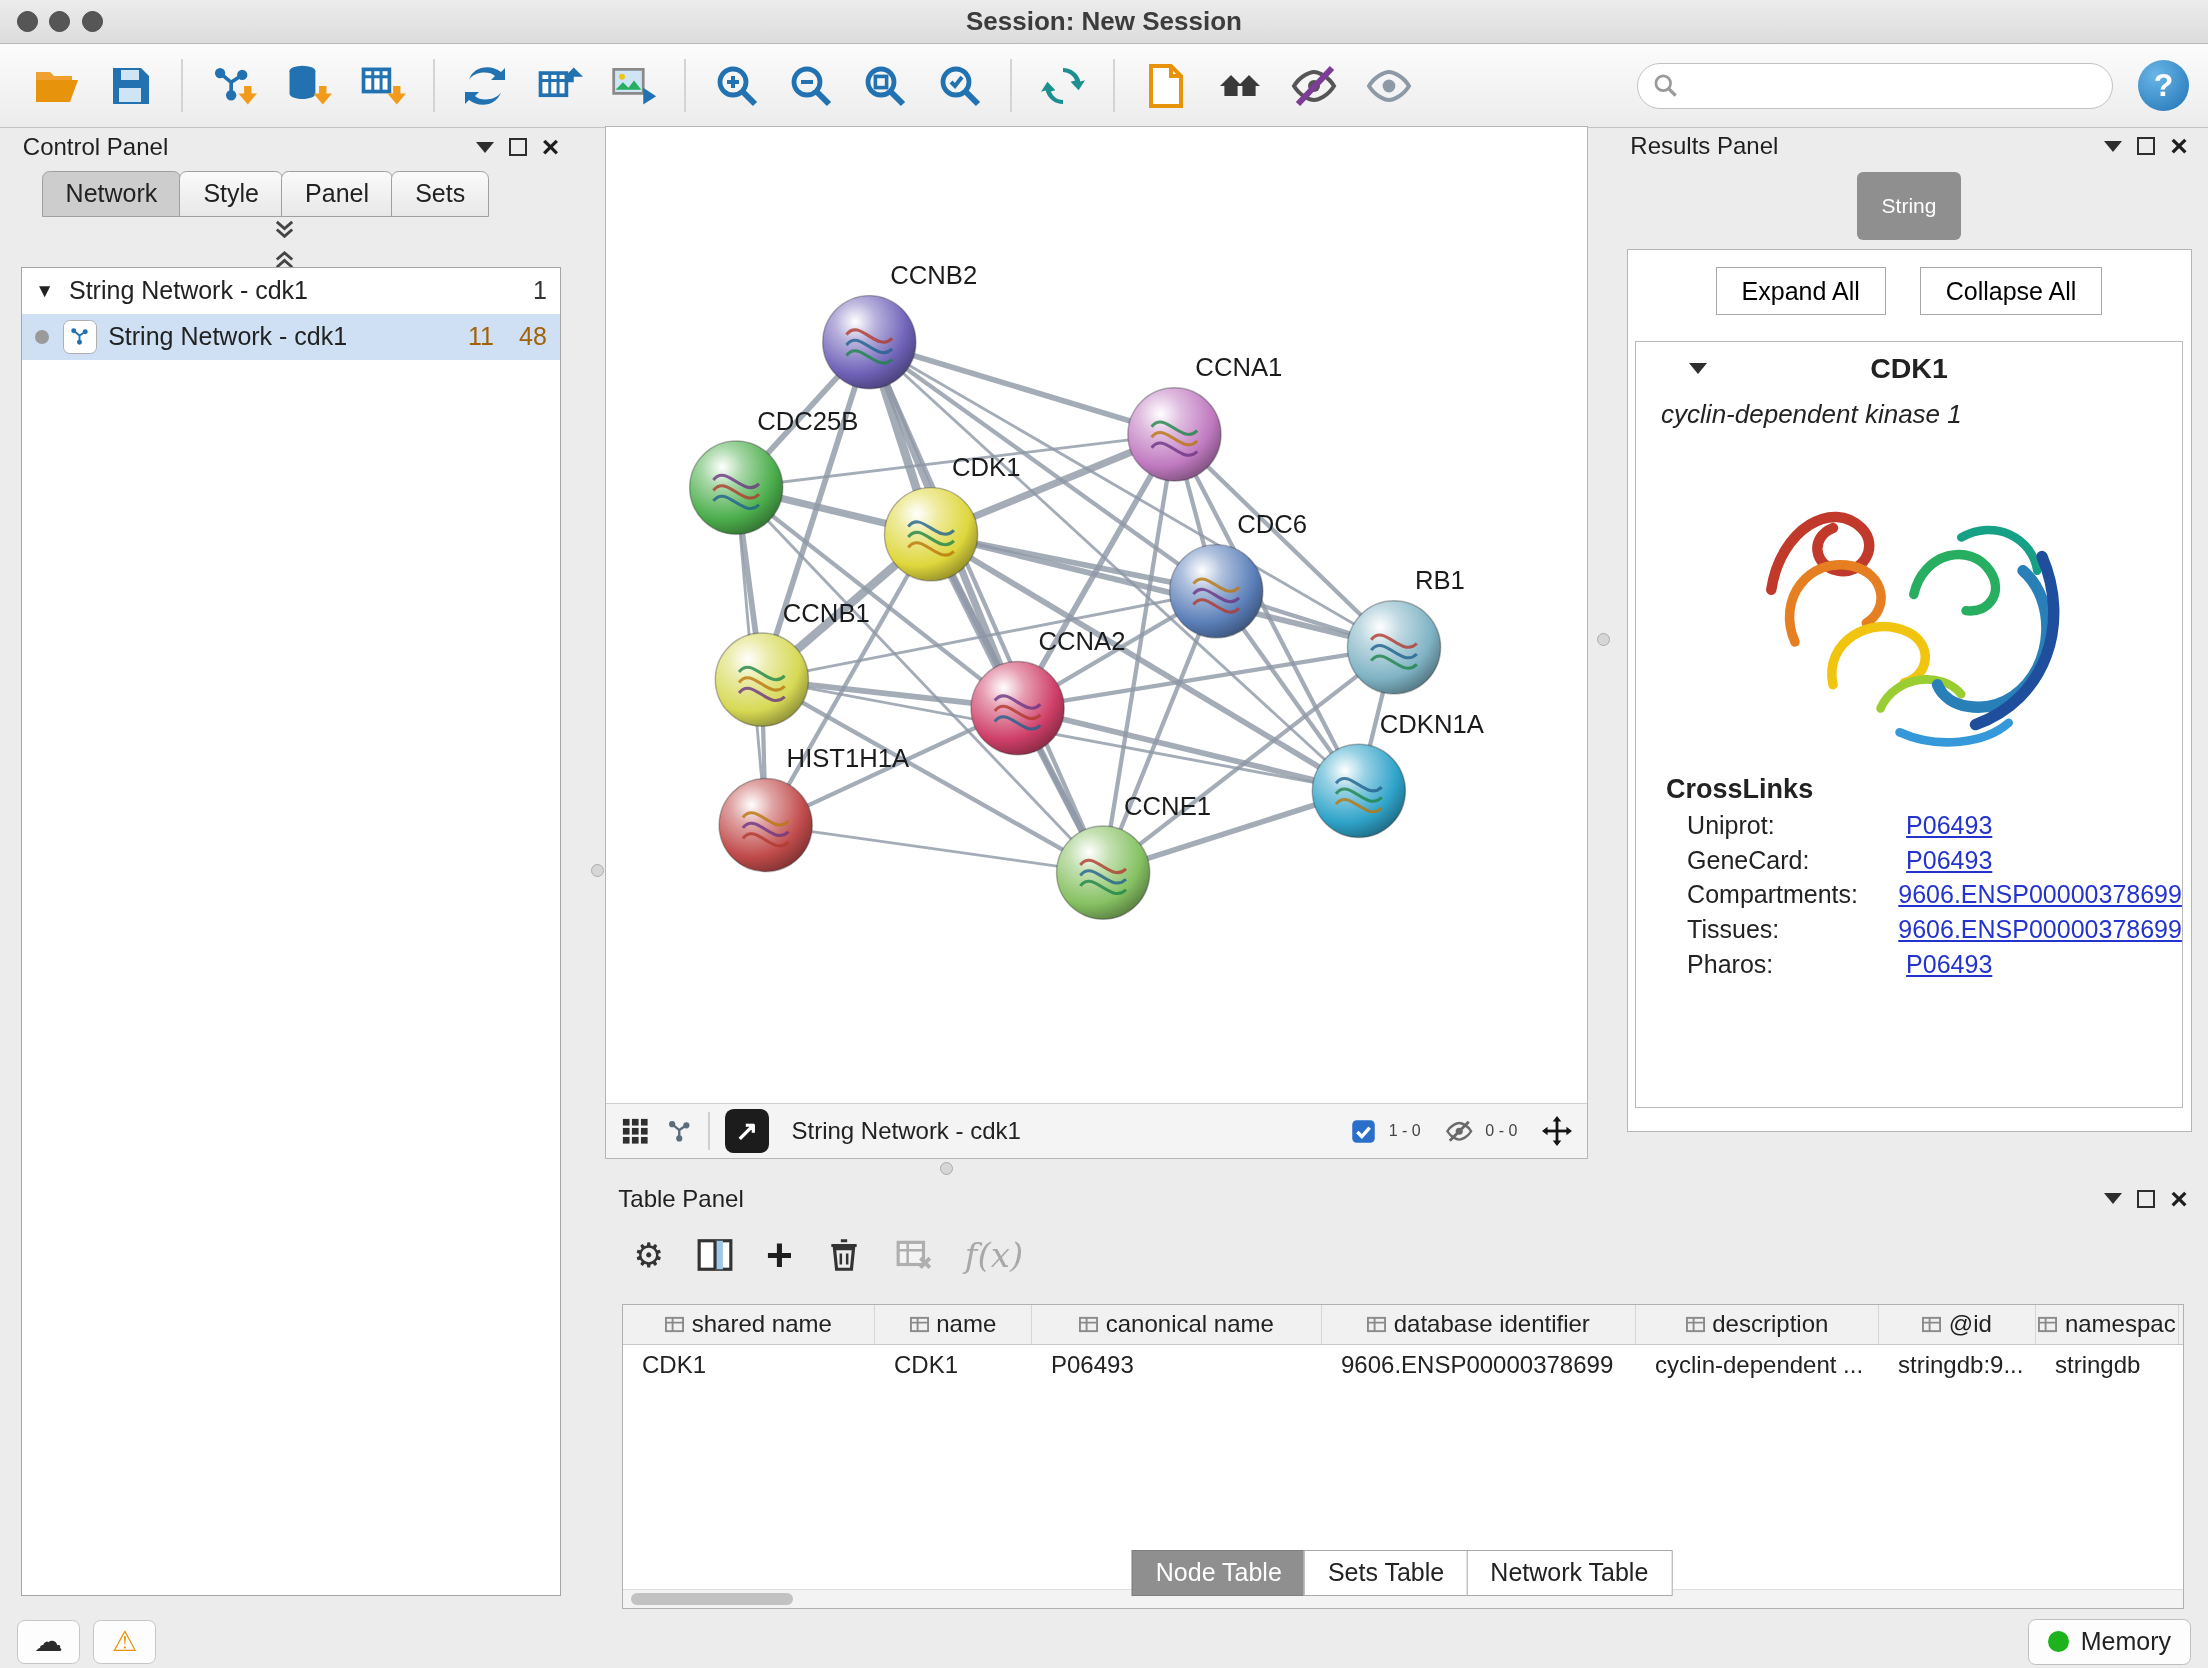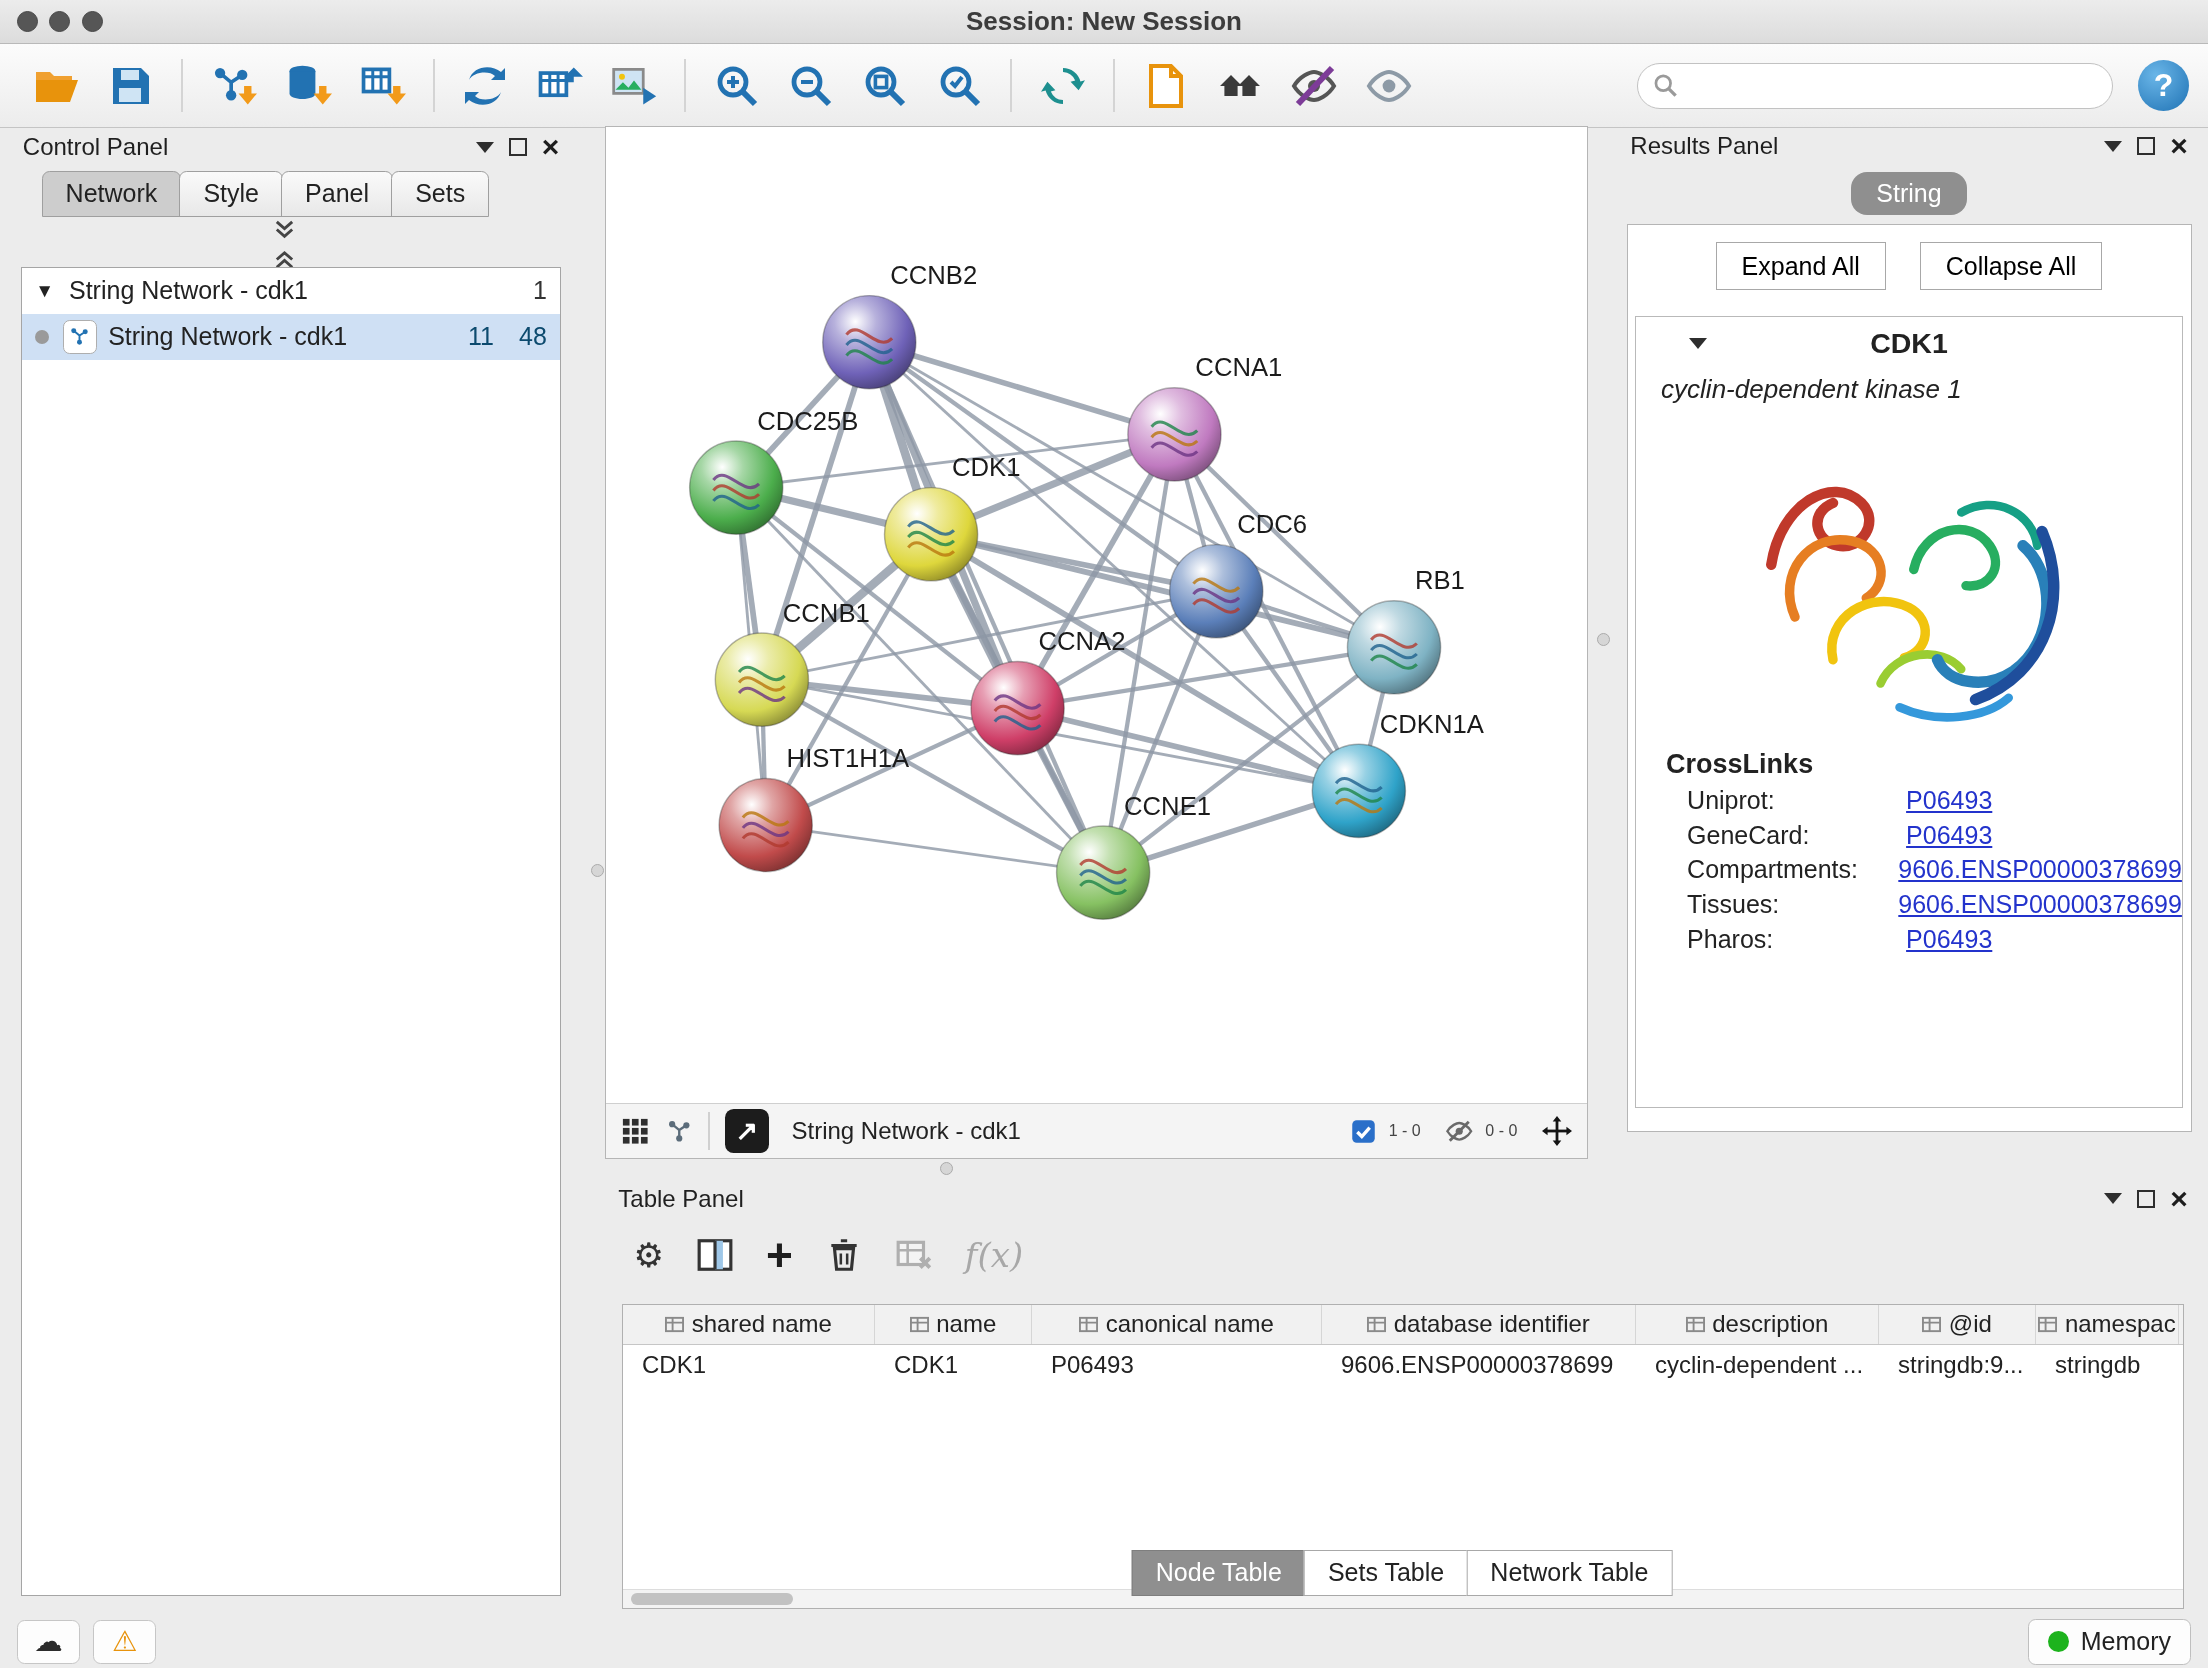--- a/index.html
+++ b/index.html
@@ -49,38 +49,38 @@
   .gear { font-size:30px; color:#3f3f3f; }
   .cp-list { flex:1; margin:3.8px 11.4px 9.5px 11.4px; background:#fff; border:1.9px solid #a5a5a5; overflow:hidden; }
   .tree-row { display:flex; align-items:center; height:46px; padding:0 13.3px; font-size:25px; }
   .tree-row .count { margin-left:auto; color:#333; }
   .tree-row.selrow { background:#cfe0f4; }
   .tree-dot { width:14.3px; height:14.3px; border-radius:50%; background:#9a9a9a; margin-right:13.3px; }
   .tree-share { width:34px; height:34px; border:1.9px solid #aeaeae; border-radius:6.7px; background:#fff;
     display:flex; align-items:center; justify-content:center; margin-right:11.4px; }
   .tree-share svg { width:23px; height:23px; }
   .disc { font-size:19px; color:#222; margin-right:15px; }
-  .counts2 { margin-left:auto; display:flex; gap:25px; color:#0c4a6e; }
+  .counts2 { margin-left:auto; display:flex; gap:25px; color:#a16207; }
 
   
   .network-panel { position:absolute; left:605px; top:126px; width:983px; height:1033px;
     background:#fff; border:1px solid #b5b5b5; display:flex; flex-direction:column; }
   .netsvg { flex:1; display:block; }
   .net-toolbar { height:55px; border-top:1.9px solid #cfcfcf; background:#f4f4f4; display:flex; align-items:center; padding:0 15px; gap:15px; }
   .net-name { font-size:24px; color:#222; margin-left:7.6px; }
   .net-right { margin-left:auto; display:flex; align-items:center; gap:11.4px; }
   .darkbtn { width:44px; height:44px; background:#1c1c1c; border-radius:8.6px; color:#fff; font-size:27px; font-weight:bold;
     display:flex; align-items:center; justify-content:center; }
   .cnt { font-size:16px; color:#444; margin-right:13.3px; }
   .vsep { width:1.9px; height:38px; background:#d0d0d0; }
 
   
   .results-panel { position:absolute; left:1617px; top:126px; width:584px; height:1014px; display:flex; flex-direction:column; }
   .string-badge-row { display:flex; justify-content:center; padding:5.7px 0 9.5px; }
-  .string-badge { background:#8f8f8f; color:#fff; font-size:25px; padding:7px 25px; border-radius:16px; }
+  .string-badge { background:#8f8f8f; color:#fff; font-size:21px; padding:22px 25px; border-radius:6px; }
   .results-box { flex:1; margin:0 9.5px 7.6px 9.5px; background:#fff; border:1.9px solid #b5b5b5; position:relative; }
   .exp-row { display:flex; justify-content:center; gap:34px; padding:17px 0 13.3px; }
   .exp-btn { border:1.9px solid #a8a8a8; border-radius:0; background:#fff; font-size:25px; padding:8.6px 25px; }
   .entry-box { position:absolute; left:7.6px; right:7.6px; top:91px; bottom:23px; border:1.9px solid #b9b9b9; background:#fff; overflow:hidden; }
   .entry-head { position:relative; height:53px; display:flex; align-items:center; justify-content:center; border-bottom:0; }
   .entry-head .tri { position:absolute; left:53px; }
   .entry-title { font-size:28.5px; font-weight:bold; }
   .entry-desc { font-size:26px; padding:3.8px 0 0 25px;font-style:italic; }
   .protein { display:block; margin:17px auto 3.8px; width:380px; height:314px; }
   .xl-title { font-size:27px; font-weight:bold; padding-left:30px; margin-top:13.3px; }

